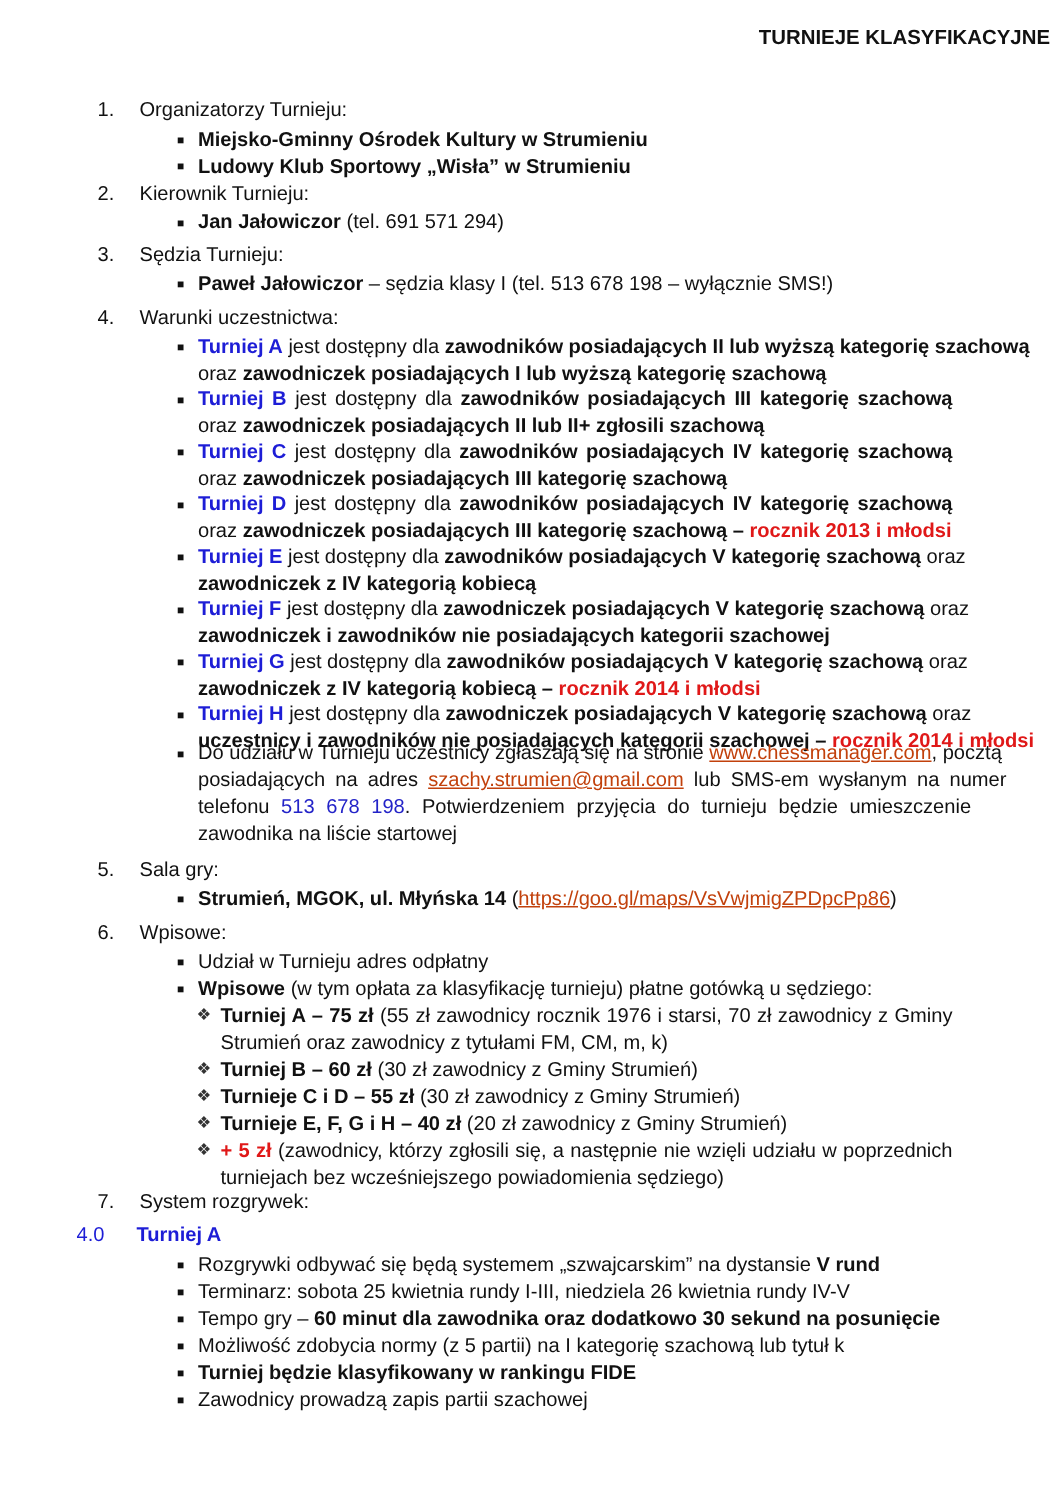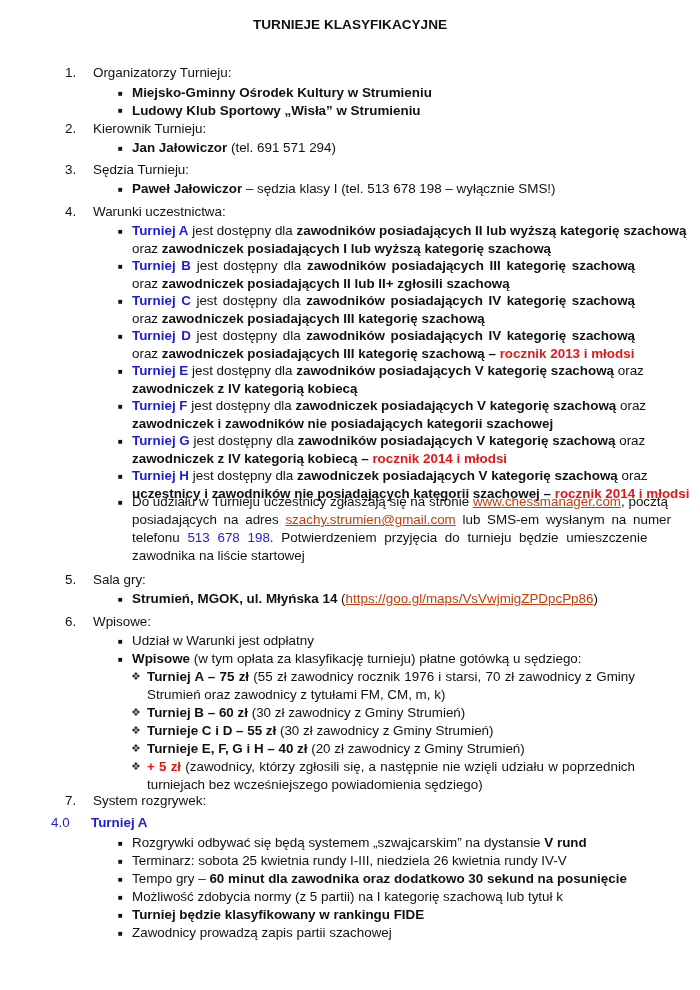--- a/index.html
+++ b/index.html
@@ -1,19 +1,19 @@
 <!DOCTYPE html>
 <html><head>
 <meta charset="utf-8">
 <style>
   html, body { margin:0; padding:0; background:#fff; }
   body { width:700px; height:990px; overflow:hidden; font-family:"Liberation Sans", sans-serif; color:#111; font-size:13.4px; }
   .page { position:relative; width:700px; height:990px; }
   .title { position:absolute; left:0; width:700px; text-align:center; font-weight:bold; font-size:13.6px; }
-  .t1 { top:17px; } .t2 { top:39px; }
+  .t1 { top:17px;text-align:right; } .t2 { top:39px; }
   .sec { position:absolute; left:65px; width:590px; }
   .num { position:absolute; left:0; width:28px; }
   .head { position:absolute; left:28px; white-space:nowrap; }
   .line { position:absolute; white-space:nowrap; }
   .bul { position:absolute; left:53px; font-size:8px; }
   .b { font-weight:bold; }
   .blue { color:#1d1dd6; font-weight:bold; }
   .red { color:#e01818; font-weight:bold; }
   .link { color:#c2410c; text-decoration:underline; }
   .phone { color:#2323c8; }
@@ -107,21 +107,21 @@
     <span class="num" style="top:0">5.</span>
     <span class="head" style="top:0">Sala gry:</span>
     <span class="bul" style="top:23px">■</span>
     <span class="line" style="left:67px;top:19px"><span class="b">Strumień, MGOK, ul. Młyńska 14</span><span> (</span><a class="link">https://goo.gl/maps/VsVwjmigZPDpcPp86</a><span>)</span></span>
   </div>
 
   <div class="sec" style="top:614px;">
     <span class="num" style="top:0">6.</span>
     <span class="head" style="top:0">Wpisowe:</span>
     <span class="bul" style="top:23px">■</span>
-    <span class="line" style="left:67px;top:19px">Udział w Warunki jest odpłatny</span>
+    <span class="line" style="left:67px;top:19px">Udział w Turnieju adres odpłatny</span>
     <span class="bul" style="top:41px">■</span>
     <span class="line" style="left:67px;top:37px"><span class="b">Wpisowe</span><span> (w tym opłata za klasyfikację turnieju) płatne gotówką u sędziego:</span></span>
     <div id="fee-list">
         <div style="position: absolute; left: 0px; width: 590px; top: 55px;">
           <span class="dia" style="left:66px;top:1px">❖</span>
           <div class="line" style="left:82px;top:0;width:488px;text-align:justify;text-align-last:justify;"><span class="b">Turniej A – 75 zł</span><span> (55 zł zawodnicy rocznik 1976 i starsi, 70 zł zawodnicy z Gminy</span></div>
           <div class="line" style="left:82px;top:18px">Strumień oraz zawodnicy z tytułami FM, CM, m, k)</div>
         </div>
         <div style="position: absolute; left: 0px; width: 590px; top: 91px;">
           <span class="dia" style="left:66px;top:1px">❖</span>

